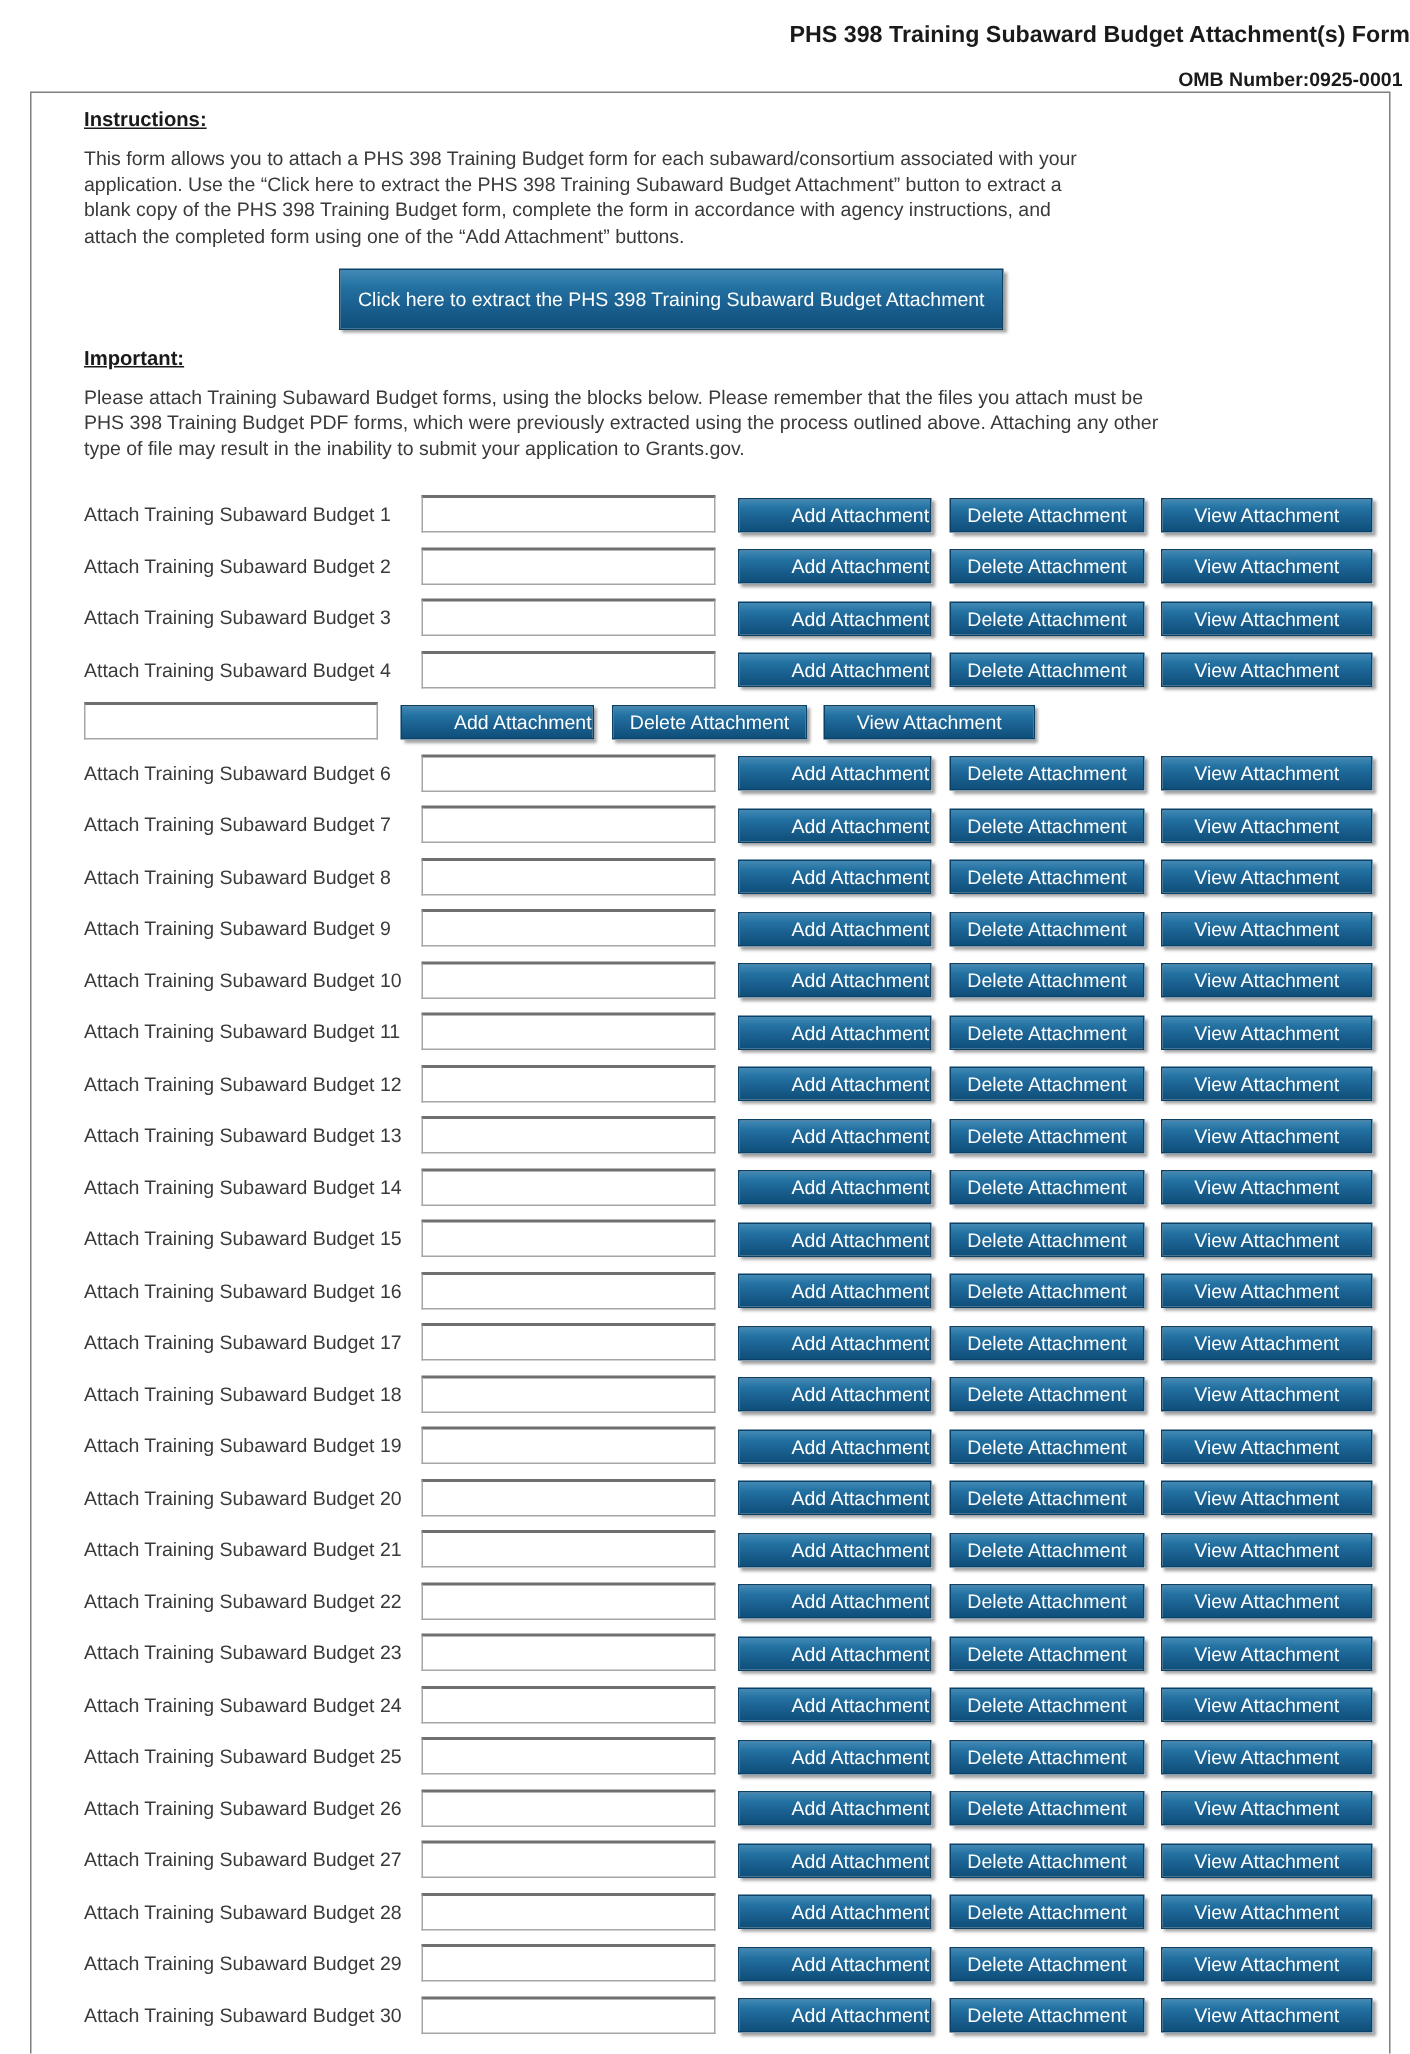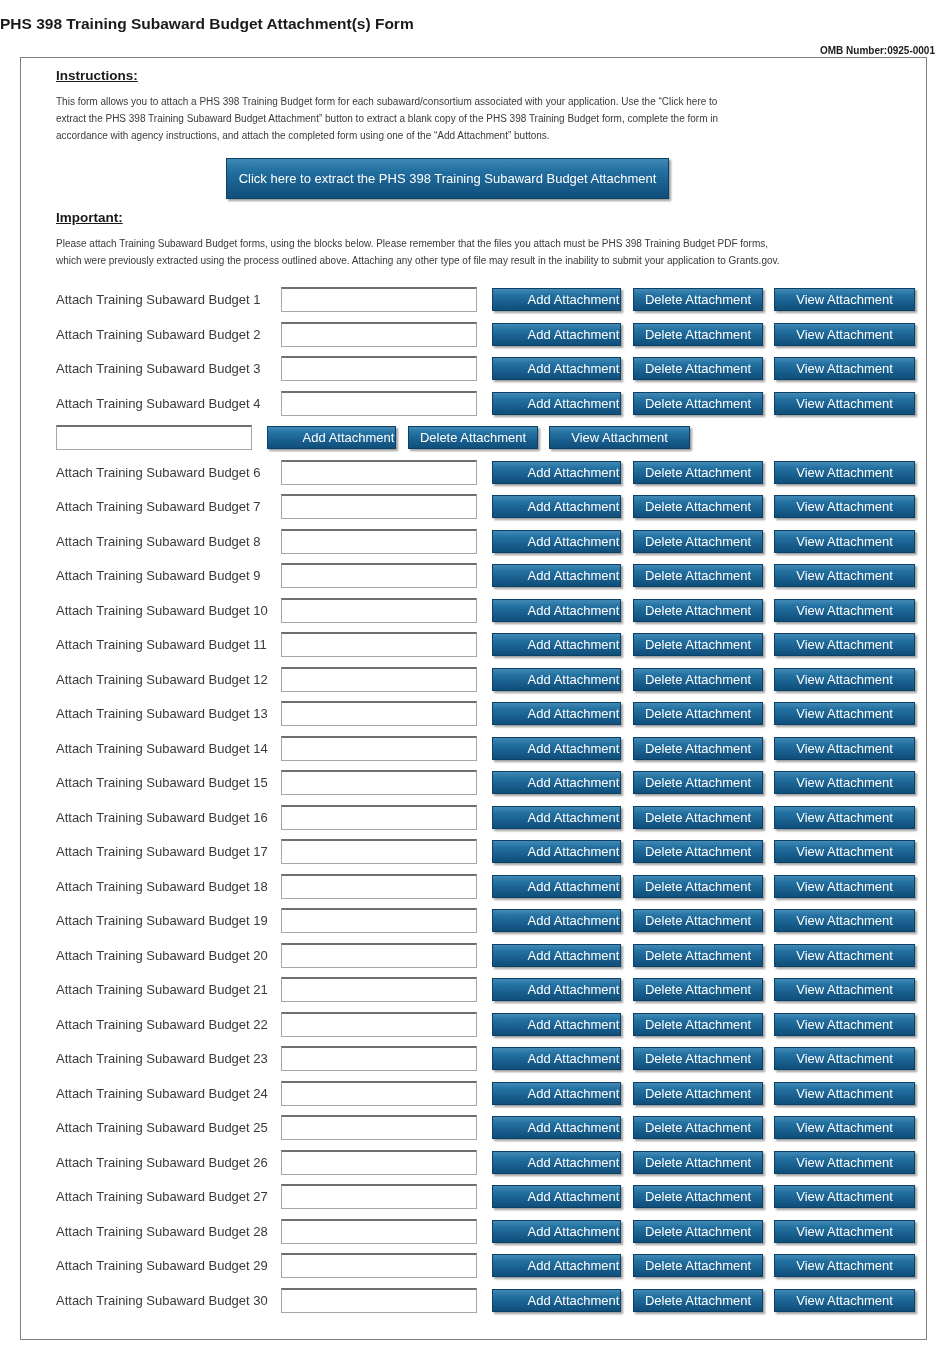--- a/index.html
+++ b/index.html
@@ -5,49 +5,49 @@
   * { box-sizing: border-box; }
   html, body {
     margin: 0; padding: 0;
     width: 940px; height: 1369px;
     background: #ffffff;
     font-family: "Liberation Sans", sans-serif;
     color: #333333;
   }
   .page-title {
     margin: 15px 0 0 0;
-    text-align: left;
+    text-align: right;
     font-size: 15.5px;
     font-weight: bold;
     color: #1a1a1a;
   }
   .omb {
     margin: 12px 5px 1px 0;
     text-align: right;
-    font-size: 10px;
+    font-size: 13px;
     font-weight: bold;
     color: #1a1a1a;
   }
   .form-box {
     margin-left: 20px;
     width: 907px;
     border: 1px solid #7f7f7f;
     padding: 10px 0 17px 35px;
   }
   .section-heading {
     font-size: 13.5px;
     font-weight: bold;
     text-decoration: underline;
     color: #1a1a1a;
     line-height: 16px;
   }
   .heading-gap { margin-top: 11px; }
   .para {
     margin: 9px 0 0 0;
-    font-size: 10px;
+    font-size: 13px;
     line-height: 17.2px;
     color: #3a3a3a;
   }
   .para-instructions { width: 674px; }
   .para-important   { width: 726px; }
   .btn {
     color: #ffffff;
     background: linear-gradient(180deg, #4389b5 0%, #2372a2 28%, #1a6090 60%, #0f4f7a 100%);
     border: 1px solid #0b4166;
     box-shadow: 2px 2px 2px rgba(40,40,40,0.45);
@@ -58,21 +58,21 @@
   }
   .extract-btn {
     display: block;
     margin: 13px 0 0 170px;
     width: 443px;
     height: 41px;
   }
   .rows { margin-top: 18px; }
   .row {
     display: flex;
-    align-items: flex-start;
+    align-items: center;
     height: 34.5px;
   }
   .row-label {
     width: 225px;
     font-size: 13px;
     line-height: 25px;
     color: #3a3a3a;
     white-space: nowrap;
   }
   .row-input {

